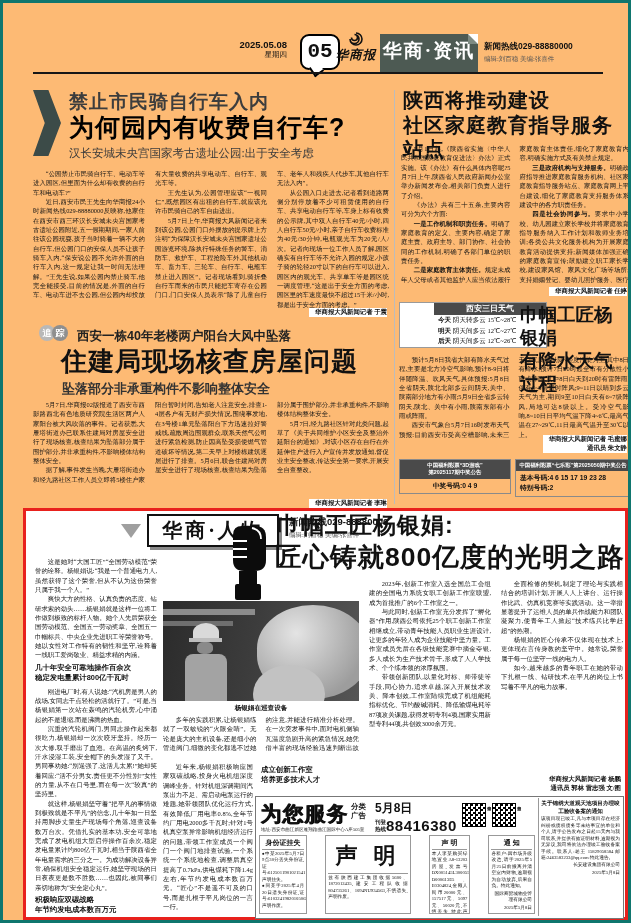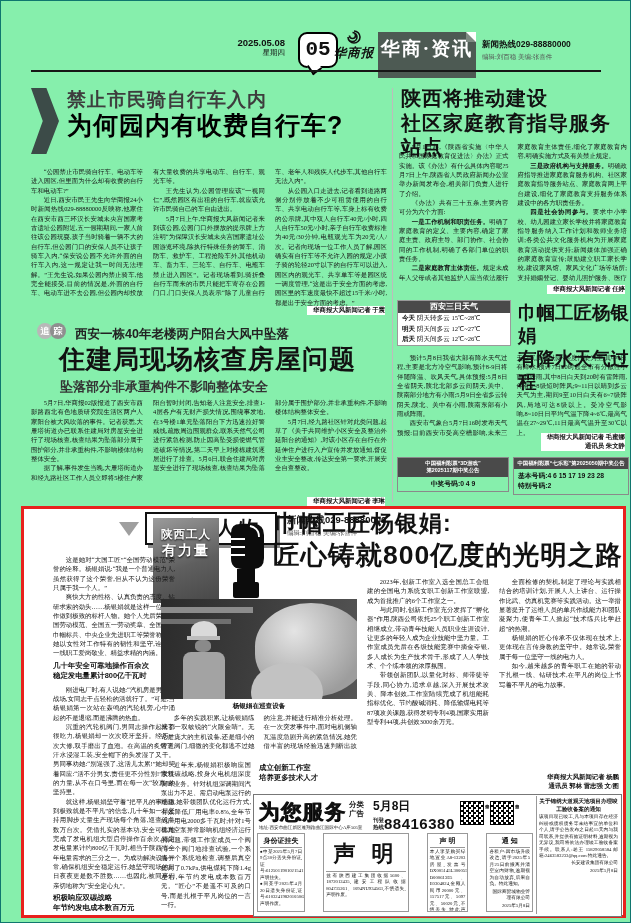--- a/index.html
+++ b/index.html
@@ -1,30 +1,30 @@
 <!DOCTYPE html>
 <html><head>
 <meta charset="utf-8">
 <style>
   html,body{margin:0;padding:0;background:#e9e9e9;}
-  .page{position:relative;width:631px;height:923px;background:#86efac;border:1px solid #0f766e;
+  .page{position:relative;width:631px;height:923px;background:#fdba74;border:3px solid #0f766e;
         box-sizing:border-box;overflow:hidden;font-family:"Liberation Serif",serif;color:#111;}
   .abs{position:absolute;}
 
   
   .date-block{font-family:"Liberation Sans",sans-serif;text-align:right;line-height:1.15;}
   .date-main{font-size:9.5px;font-weight:bold;}
   .date-week{font-size:7.5px;}
   .pageno-box{width:36px;height:32px;border:2.5px solid #000;border-radius:9px;
               font:bold 21px "Liberation Sans",sans-serif;text-align:center;line-height:31px;background:#fff;}
   .pageno-tail{position:absolute;left:9px;bottom:-7px;width:9px;height:9px;background:#fff;
                border-right:2.5px solid #000;border-bottom:2.5px solid #000;transform:rotate(55deg);}
   .logo-swirl{display:block;margin:0 auto;}
   .logo-text{font:italic bold 12.5px "Liberation Serif",serif;letter-spacing:1px;white-space:nowrap;}
-  .masthead-box{width:98px;height:46px;background:#4d5a53;color:#fff;text-align:center;
+  .masthead-box{width:98px;height:38px;background:#4d5a53;color:#fff;text-align:center;
                 font:bold 19px "Liberation Serif",serif;line-height:34px;letter-spacing:2px;position:relative;}
   .masthead-fold{position:absolute;top:0;right:0;width:0;height:0;
                  border-left:10px solid #7e8a82;border-top:10px solid #fff;}
   .head-hotline{font:bold 8.5px "Liberation Sans",sans-serif;}
   .head-credits{font-size:6.5px;color:#555;margin-top:2px;}
   .head-rule{height:2px;background:#161616;}
 
   
   .body-text{font-size:6.4px;line-height:1.46;text-align:justify;color:#141414;overflow:hidden;}
   .body-text p{margin:0;text-indent:2em;}
@@ -128,20 +128,21 @@
   </div>
   <div class="abs" style="left:481px;top:38px;width:145px;">
     <div class="head-hotline">新闻热线029-88880000</div>
     <div class="head-credits">编辑:刘百稳 美编:张喜件</div>
   </div>
   <div class="abs head-rule" style="left:30px;top:69px;width:570px;"></div>
 
   <div class="abs chevron" style="left:30px;top:87px;"></div>
   <div class="abs kicker1" style="left:66px;top:86px;">禁止市民骑自行车入内</div>
   <div class="abs headline1" style="left:66px;top:108px;text-align:center;">为何园内有收费自行车?</div>
+  <div class="abs subhead1" style="left:66px;top:143px;">汉长安城未央宫国家考古遗址公园:出于安全考虑</div>
   <div class="abs body-text cols3" style="left:30px;top:166px;width:356px;height:142px;">
       <p>“公园禁止市民骑自行车、电动车等进入园区,但里面为什么却有收费的自行车和电动车?”</p>
       <p>近日,西安市民王先生向华商报24小时新闻热线029-88880000反映称,他家住在西安市西三环汉长安城未央宫国家考古遗址公园附近,五一假期期间,一家人前往该公园玩耍,孩子当时骑着一辆不大的自行车,但公园门口的安保人员不让孩子骑车入内,“保安说公园不允许外面的自行车入内,这一规定让我一时间无法理解。”王先生说,如果公园内禁止骑车,他完全能接受,目前的情况是,外面的自行车、电动车进不去公园,但公园内却投放有大量收费的共享电动车、自行车、观光车等。</p>
       <p>王先生认为,公园管理应该“一视同仁”,既然园区有出租的自行车,就应该允许市民骑自己的车自由进出。</p>
       <p>5月7日上午,华商报大风新闻记者来到该公园,公园门口外摆放的提示牌上方注明“为保障汉长安城未央宫国家遗址公园游览环境,除执行特殊任务的警车、消防车、救护车、工程抢险车外,其他机动车、畜力车、三轮车、自行车、电瓶车禁止进入园区”。记者现场看到,骑折叠自行车而来的市民只能把车寄存在公园门口,门口安保人员表示“除了儿童自行车、老年人和残疾人代步车,其他自行车无法入内”。</p>
       <p>从公园入口走进去,记者看到道路两侧分别停放着不少可租赁使用的自行车、共享电动自行车等,车身上标有收费的公示牌,其中双人自行车40元/小时,四人自行车50元/小时,亲子自行车收费标准为40元/30分钟,电瓶观光车为20元/人/次。记者向现场一位工作人员了解,园区确实有自行车等不允许入园的规定,小孩子骑的轮径20寸以下的自行车可以进入,园区内的观光车、共享单车等是园区统一调度管理,“这是出于安全方面的考虑,园区里的车速度最快不超过15千米/小时,都是出于安全方面的考虑。”</p>
     </div>
   <div class="abs" style="left:30px;top:166px;width:356px;height:148px;">
     <div class="byline-abs">华商报大风新闻记者 于震</div>
   </div>
@@ -171,21 +172,21 @@
       <p>《办法》共有三十五条,主要内容可分为六个方面:</p>
       <p><b>一是工作机制和职责任务。</b>明确了家庭教育的定义、主要内容,确定了家庭主责、政府主导、部门协作、社会协同的工作机制,明确了各部门单位的职责任务。</p>
       <p><b>二是家庭教育主体责任。</b>规定未成年人父母或者其他监护人应当依法履行家庭教育主体责任,细化了家庭教育内容,明确实施方式及有关禁止规定。</p>
       <p><b>三是政府机构与支持服务。</b>明确政府指导推进家庭教育服务机构、社区家庭教育指导服务站点、家庭教育网上平台建设,细化了家庭教育支持服务体系建设中的各方职责任务。</p>
       <p><b>四是社会协同参与。</b>要求中小学校、幼儿园建立家长学校并将家庭教育指导服务纳入工作计划和教师业务培训;各类公共文化服务机构为开展家庭教育活动提供支持;新闻媒体加强正确的家庭教育宣传;鼓励建立职工家长学校,建设家风馆、家风文化广场等场所;支持婚姻登记、婴幼儿照护服务、医疗保健等机构提供公益性家庭教育宣传、指导服务。</p>
     </div>
   <div class="abs" style="left:398px;top:141px;width:228px;height:152px;">
     <div class="byline-abs">华商报大风新闻记者 任婷</div>
   </div>
 
-  <div class="abs wx-box" style="left:396px;top:299px;width:112px;">
+  <div class="abs wx-box" style="left:396px;top:299px;width:112px;padding-left:34px;">
     <div class="wx-head">西安三日天气</div>
     <div class="wx-row">
       <b>今天</b>
       <span>阴天转多云</span>
       <span>15℃~28℃</span>
     </div>
     <div class="wx-row">
       <b>明天</b>
       <span>阴天间多云</span>
       <span>12℃~27℃</span>
@@ -231,37 +232,33 @@
 
   <div class="abs tri-down" style="left:118px;top:521px;"></div>
   <div class="abs people-title-box" style="left:144px;top:511px;width:128px;height:29px;">
     <span>华商·人物</span>
   </div>
   <div class="abs" style="left:286px;top:513px;width:170px;">
     <div class="people-hotline">新闻热线029-88880000</div>
     <div class="people-credits">编辑:刘百稳 美编:张喜件</div>
   </div>
 
-  <div class="abs power-badge" style="left:152px;top:517px;width:66px;height:85px;">
-    <div class="power-l1">陕西工人</div>
-    <div class="power-l2">有力量</div>
-  </div>
   <div class="abs" style="left:222px;top:508px;">
     <svg width="46" height="95" viewBox="0 0 46 95">
       <rect x="10" y="73" width="26" height="16" rx="2" fill="#0c0c0c"></rect>
       <rect x="14" y="60" width="18" height="14" fill="#0c0c0c"></rect>
       <path d="M8 24 q0-9 9-9 h13 q11 0 11 11 v23 q0 11-11 11 h-11 q-11 0-11-11 z" fill="#0c0c0c"></path>
       <path d="M8 30 h14 M8 38 h14 M8 46 h14" stroke="#fff" stroke-width="1.8" fill="none"></path>
       <path d="M27 17 q9 2 9 11" stroke="#fff" stroke-width="1.8" fill="none"></path>
     </svg>
   </div>
   <div class="abs headline-p1" style="left:274px;top:507px;">巾帼工匠杨银娟:</div>
   <div class="abs headline-p2" style="left:272px;top:536px;">匠心铸就800亿度的光明之路</div>
 
-  <div class="abs body-text" style="left:32px;top:554px;width:122px;height:356px;margin-left:20px;">
+  <div class="abs body-text" style="left:32px;top:554px;width:122px;height:356px;">
       <p>这是她对“大国工匠”“全国劳动模范”荣誉的诠释。杨银娟说:“我是一个普通电力人,虽然获得了这个荣誉,但从不认为这份荣誉只属于我一个人。”</p>
       <p>爽快大方的性格、认真负责的态度、钻研求索的劲头……杨银娟就是这样一位将工作做到极致的标杆人物。她个人先后荣获全国劳动模范、全国五一劳动奖章、全国五一巾帼标兵、中央企业先进职工等荣誉称号。她以女性对工作特有的韧性和坚守,诠释着一线职工爱岗敬业、精益求精的内涵。</p>
       <div class="col-subhead">
         <div>几十年安全可靠地操作百余次</div>
         <div>稳定发电量累计800亿千瓦时</div>
       </div>
       <p>刚进电厂时,有人说她:“汽机房是男人的战场,女同志干点轻松的活就行了。”可是,当杨银娟第一次站在轰鸣的汽轮机旁,心中涌起的不是退缩,而是沸腾的热血。</p>
       <p>沉重的汽轮机阀门,男同志操作起来都很吃力,杨银娟却一次次咬牙坚持。经历一次大修,双手磨出了血泡。在高温的炙烤下,汗水浸湿工装,安全帽下的头发湿了又干。男同事劝她:“别逞强了,这活儿太累!”她却笑着回应:“活不分男女,责任更不分性别!”女性的力量,从不在口号里,而在每一次“较真”的坚持里。</p>
       <p>就这样,杨银娟坚守着“把平凡的事情做到极致就是不平凡”的信念,几十年如一日坚持用脚步丈量生产现场每个角落,巡查设备数万台次。凭借扎实的基本功,安全可靠地完成了发电机组大型启停操作百余次,稳定发电量累计约800亿千瓦时,相当于陕西省全年电量需求的三分之一。为成功解决设备异常,确保机组安全稳定运行,她坚守现场的日日夜夜更是数不胜数……也因此,被同事们亲切地称为“安全定心丸”。</p>
       <div class="col-subhead">

